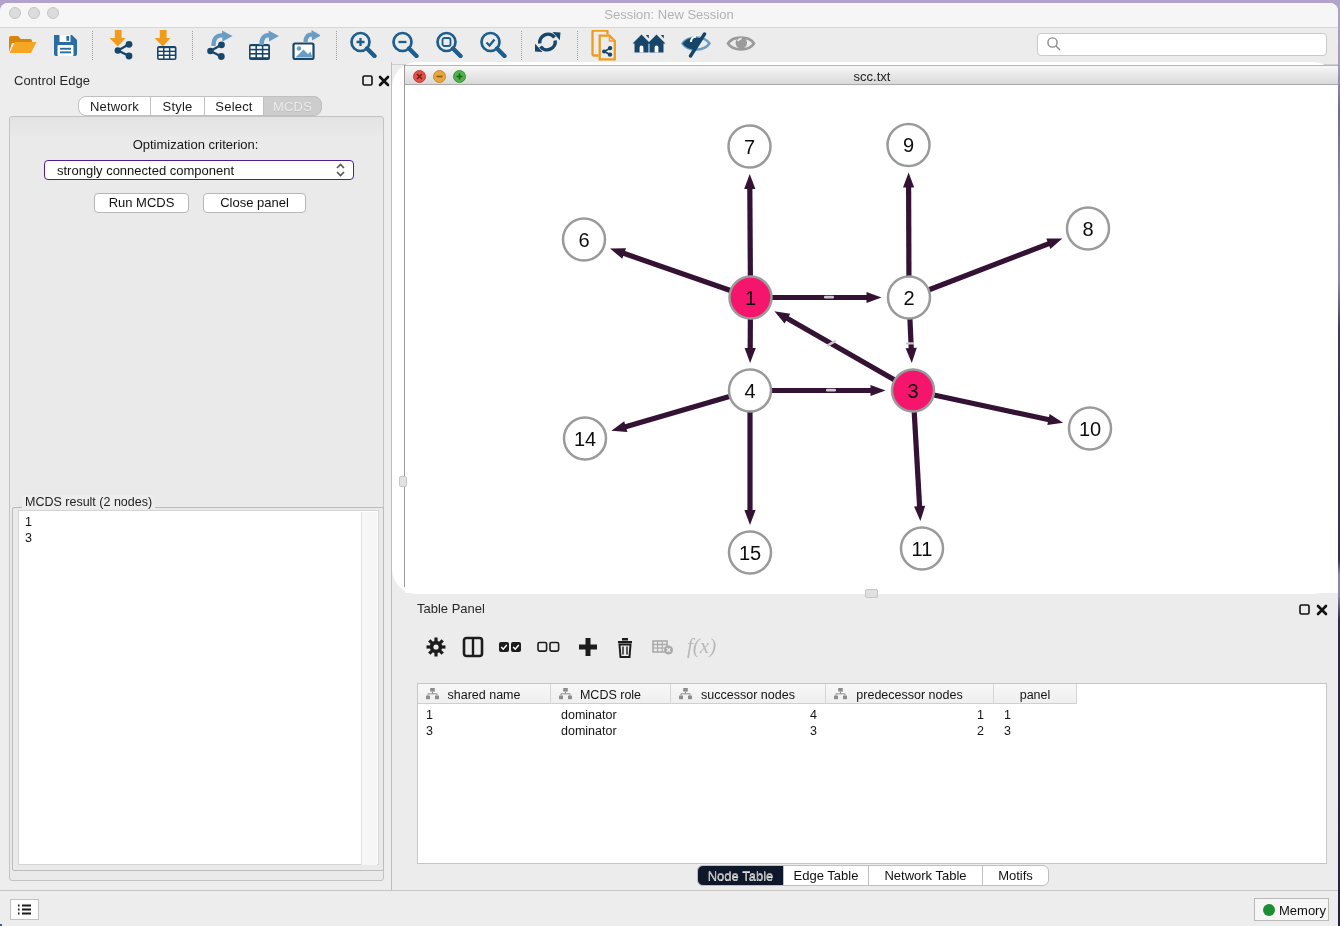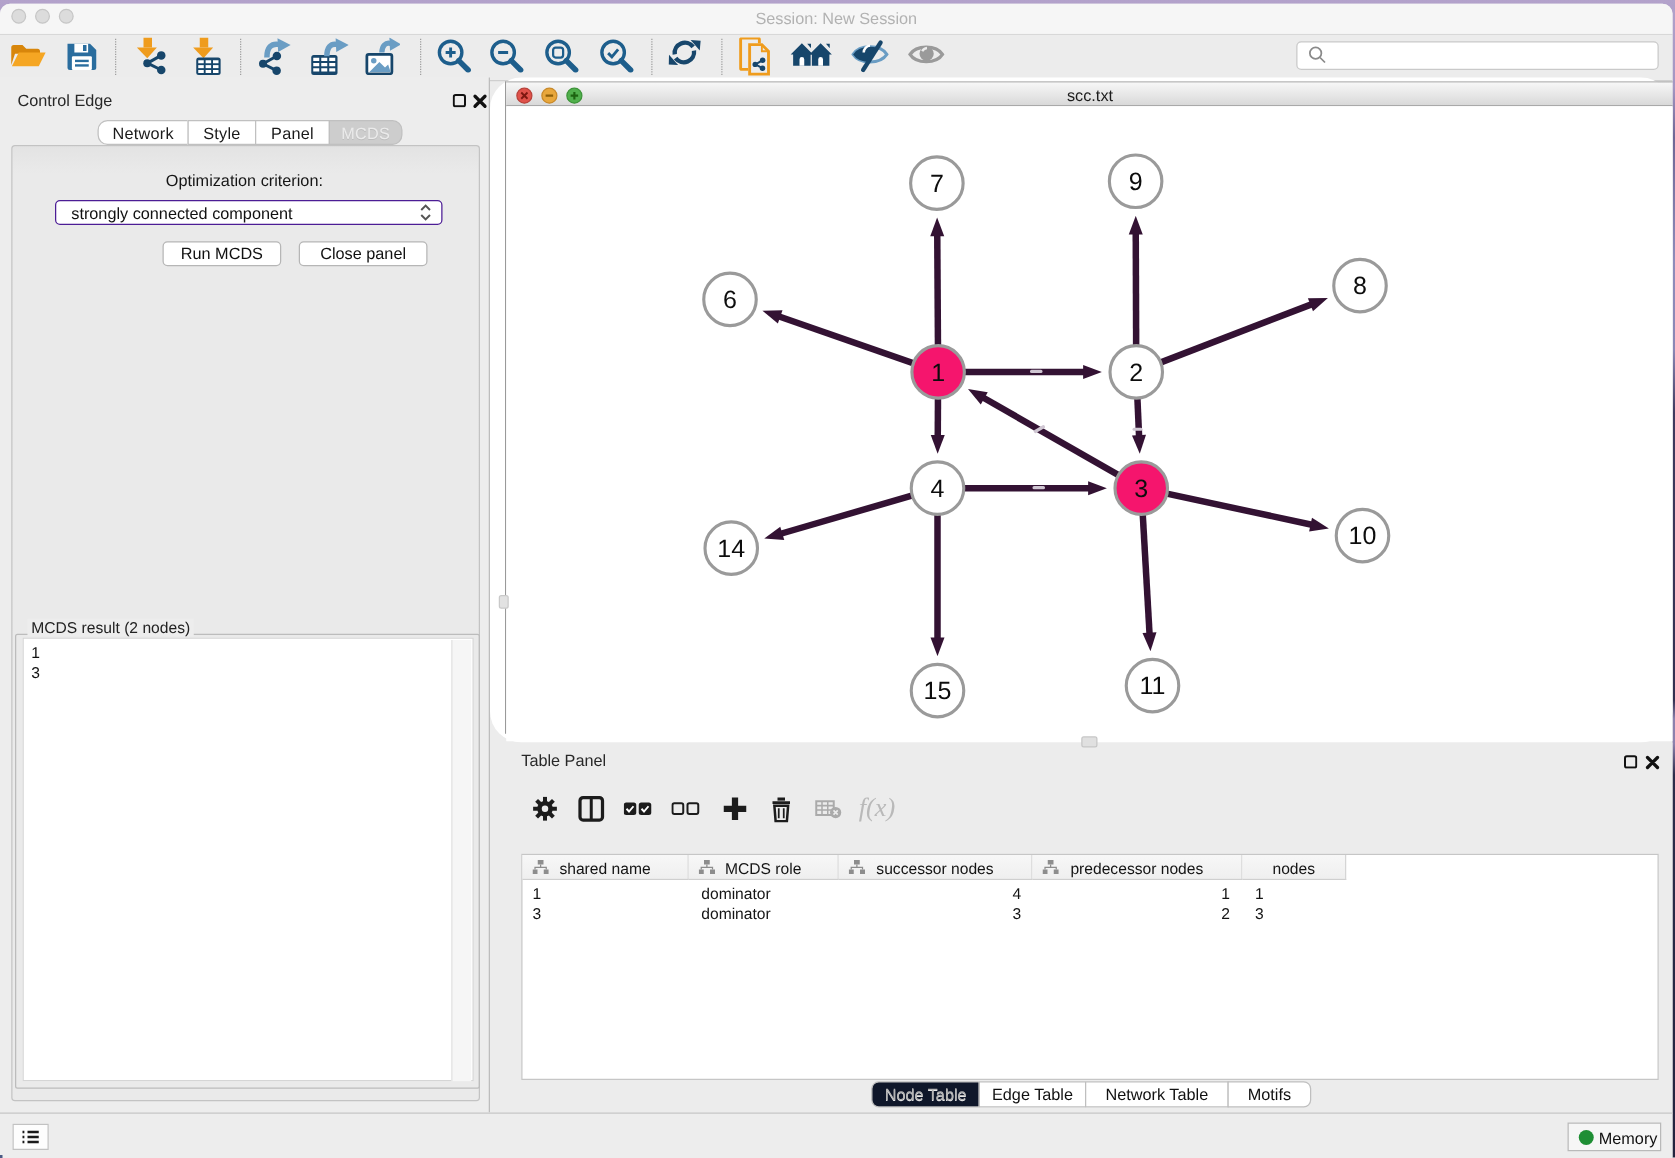--- a/index.html
+++ b/index.html
@@ -10,21 +10,21 @@
 #toolbar{position:absolute;left:0;top:25px;width:1338px;height:36px;background:#ececec;border-bottom:1px solid #cfcfcf;}
 .sep{position:absolute;top:3px;height:29px;width:0;border-left:1px dotted #9f9f9f;}
 .tbi{position:absolute;top:2px;}
 #search{position:absolute;left:1037px;top:5px;width:288px;height:21px;background:#fff;border:1px solid #c9c9c9;border-radius:4px;}
 #cp{position:absolute;left:0;top:59px;width:391px;height:828px;background:#ededed;border-right:1px solid #bdbdbd;}
 #cph{position:absolute;left:14px;top:11px;font-size:13px;color:#282828;}
 #cpbox{position:absolute;left:9px;top:54px;width:373px;height:763px;background:linear-gradient(180deg,#e3e3e3 0,#eaeaea 22px);border:1px solid #c3c3c3;border-radius:3px;}
 .tab{position:absolute;top:34px;height:20px;box-sizing:border-box;background:#fff;border:1px solid #c0c0c0;font-size:13px;letter-spacing:0.2px;text-align:center;color:#1a1a1a;line-height:19px;}
 #optlab{position:absolute;left:0;top:75px;width:391px;text-align:center;font-size:13px;color:#161616;}
 #combo{position:absolute;left:44px;top:98px;width:310px;height:20px;background:#fff;border:1px solid #4c1d95;border-radius:4px;font-size:13px;color:#111;line-height:19px;padding-left:12px;box-sizing:border-box;}
-.btn{position:absolute;top:131px;height:20px;background:#fff;border:1px solid #b6b6b6;border-radius:4px;font-size:13px;color:#111;text-align:center;line-height:18px;box-sizing:border-box;margin-left:36px;}
+.btn{position:absolute;top:131px;height:20px;background:#fff;border:1px solid #b6b6b6;border-radius:4px;font-size:13px;color:#111;text-align:center;line-height:18px;box-sizing:border-box;}
 #mcdsbox{position:absolute;left:12px;top:445px;width:370px;height:362px;border:1px solid #bcbcbc;border-radius:2px;}
 #mcdswhite{position:absolute;left:5px;top:2px;width:361px;height:355px;background:#fff;border:1px solid #d5d5d5;box-sizing:border-box;}
 #mcdslab{position:absolute;left:9px;top:-13px;background:#ededed;padding:0 3px;font-size:12.5px;color:#222;}
 #mcdstxt{position:absolute;left:6px;top:3px;font-size:12.5px;color:#111;line-height:16px;}
 #mscroll{position:absolute;right:1px;top:1px;width:15px;height:353px;background:#f6f6f6;border-left:1px solid #e2e2e2;}
 #mdi{position:absolute;left:392px;top:59px;width:946px;height:532px;background:#fff;border-radius:25px;}
 #frame{position:absolute;left:12px;top:3px;width:934px;height:529px;}
 #ftitle{position:absolute;left:1px;top:0;width:933px;height:20px;background:linear-gradient(180deg,#f7f7f7,#d9d9d9);border-top:1px solid #b5b5b5;border-bottom:1px solid #a9a9a9;box-sizing:border-box;}
 #ftext{position:absolute;left:0;top:3px;width:934px;text-align:center;font-size:13px;color:#1c1c1c;}
 .ftl{position:absolute;top:4px;width:13px;height:13px;border-radius:50%;box-sizing:border-box;}
@@ -199,21 +199,21 @@
     <div id="cph">Control Edge</div>
     <svg class="abs" style="left:362px;top:13px" width="11" height="11" viewBox="0 0 11 11">
         <rect x="1" y="1" width="9" height="9" fill="none" stroke="#111" stroke-width="1.6" rx="1.5"></rect>
       </svg>
     <svg class="abs" style="left:378px;top:13px" width="12" height="12" viewBox="0 0 12 12">
         <path d="M2 2 L10 10 M10 2 L2 10" stroke="#111" stroke-width="2.6" stroke-linecap="round"></path>
       </svg>
     <div id="cpbox"></div>
     <div class="tab" style="left:78px;width:73px;border-radius:8px 0 0 8px;">Network</div>
     <div class="tab" style="left:150px;width:55px;">Style</div>
-    <div class="tab" style="left:204px;width:60px;">Panel</div>
+    <div class="tab" style="left:204px;width:60px;">Select</div>
     <div class="tab" style="left:263px;width:59px;border-radius:0 8px 8px 0;background:#cdcdcd;color:#ebebeb;text-shadow:0 1px 0 #bdbdbd;">MCDS</div>
     <div id="optlab">Optimization criterion:</div>
     <div id="combo">strongly connected component
       <svg width="11" height="14" style="position:absolute;right:7px;top:2px" viewBox="0 0 11 14">
           <path d="M2 5 L5.5 1.5 L9 5" fill="none" stroke="#555" stroke-width="1.6"></path>
           <path d="M2 9 L5.5 12.5 L9 9" fill="none" stroke="#555" stroke-width="1.6"></path>
         </svg>
     </div>
     <div class="btn" style="left:94px;width:95px;">Run MCDS</div>
     <div class="btn" style="left:203px;width:103px;">Close panel</div>
@@ -411,21 +411,21 @@
         <div class="hc" style="left:408px;width:168px;"><svg width="13" height="12" viewBox="0 0 13 12" style="position:absolute;left:8px;top:4px">
             <g fill="#8d8d8d">
               <rect x="4.2" y="0" width="4.6" height="3.6"></rect>
               <rect x="0" y="7.6" width="4" height="3.6"></rect>
               <rect x="9" y="7.6" width="4" height="3.6"></rect>
             </g>
             <g stroke="#8d8d8d" stroke-width="1">
               <path d="M6.5 3.6 V5.8 M2 7.6 V5.8 H11 V7.6" fill="none"></path>
             </g>
           </svg>predecessor nodes</div>
-        <div class="hc" style="left:576px;width:83px;">nodes</div>
+        <div class="hc" style="left:576px;width:83px;">panel</div>
         <div class="rc" style="left:8px;top:23px;width:60px;">1</div>
         <div class="rc" style="left:143px;top:23px;width:100px;">dominator</div>
         <div class="rc" style="left:330px;top:23px;width:69px;text-align:right;">4</div>
         <div class="rc" style="left:490px;top:23px;width:76px;text-align:right;">1</div>
         <div class="rc" style="left:586px;top:23px;width:40px;">1</div>
         <div class="rc" style="left:8px;top:39px;width:60px;">3</div>
         <div class="rc" style="left:143px;top:39px;width:100px;">dominator</div>
         <div class="rc" style="left:330px;top:39px;width:69px;text-align:right;">3</div>
         <div class="rc" style="left:490px;top:39px;width:76px;text-align:right;">2</div>
         <div class="rc" style="left:586px;top:39px;width:40px;">3</div>

